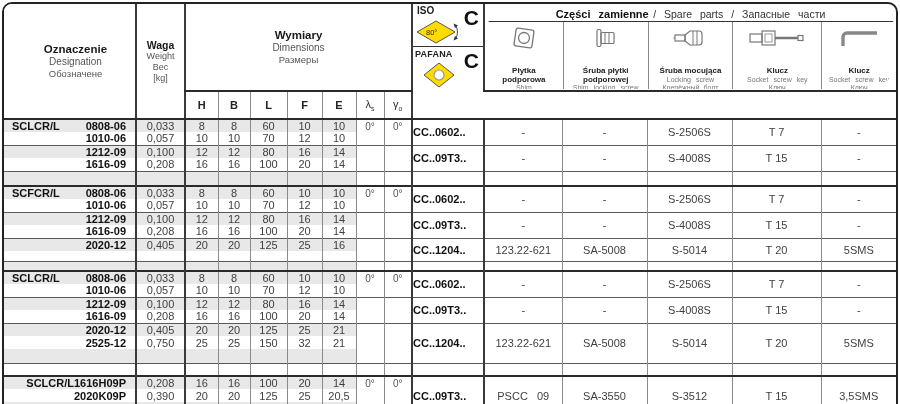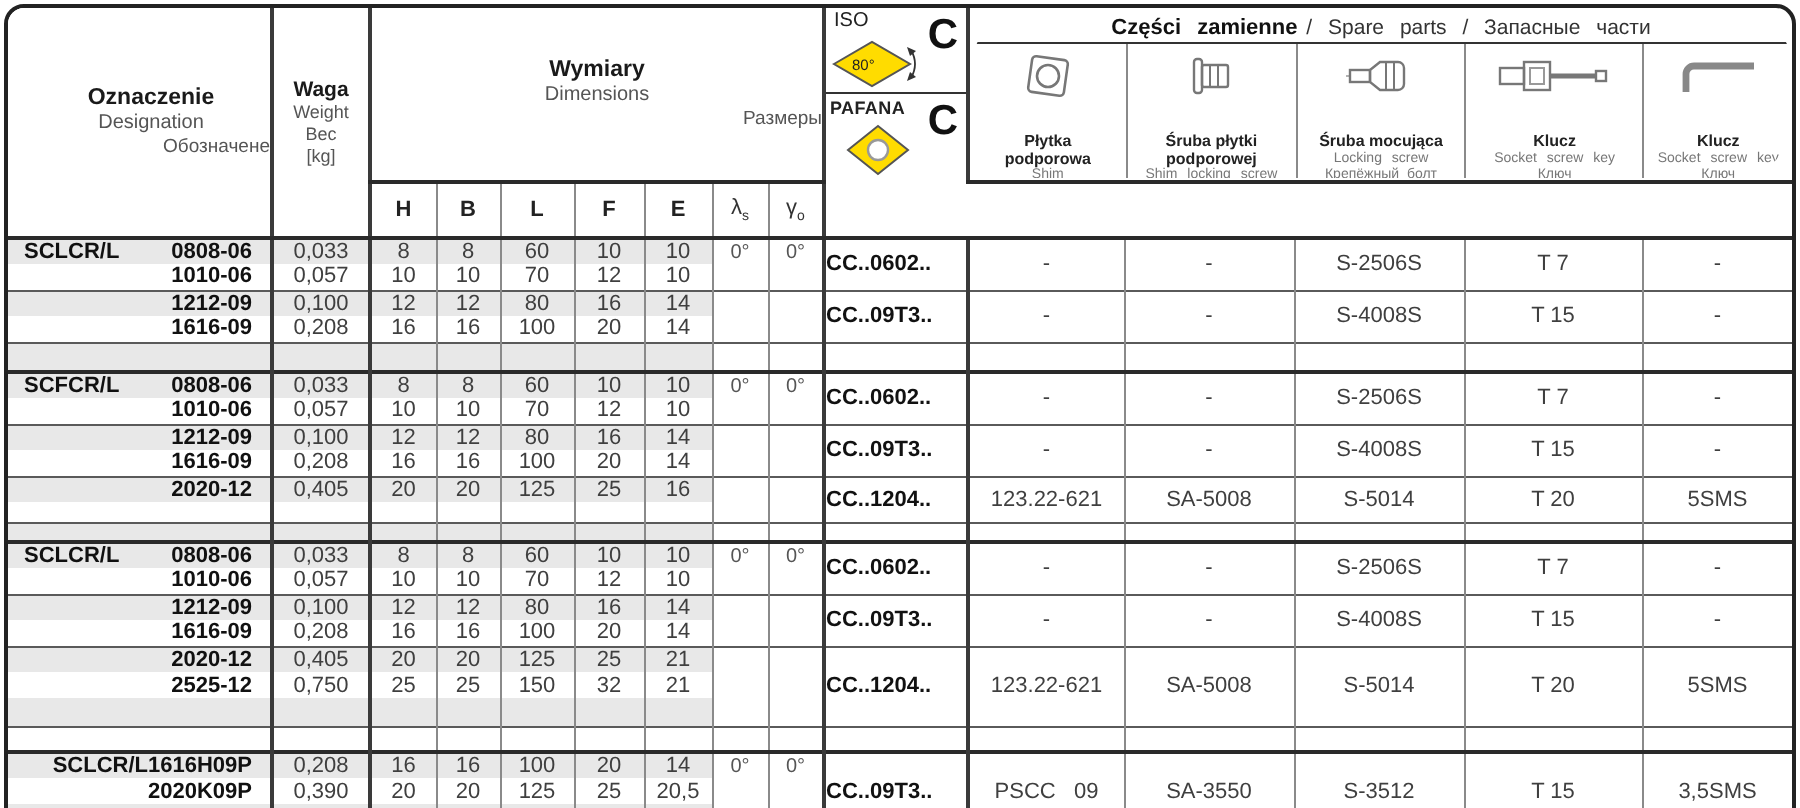--- a/index.html
+++ b/index.html
@@ -15,33 +15,33 @@
   tr.span-start>td{border-top:1px solid #5a5a5a;}
   tr.shade td:not(.span-cell){background:#e8e8e8;}
   td.span-cell{background:#fff;}
   
   .h1 th{height:60px;}
   .h2 th{height:26px;}
   .th-des,.th-waga,.th-dims{text-align:center;}
   .th-des{vertical-align:middle;}
   .b1{font-weight:bold;font-size:11.5px;color:#1a1a1a;line-height:13px;}
   .s1{font-size:10px;color:#555;line-height:12px;}
-  .s2{font-size:9.5px;color:#555;line-height:12px;text-align:right;}
+  .s2{font-size:9.5px;color:#555;line-height:12px;}
   .b2{font-weight:bold;font-size:10.5px;color:#1a1a1a;line-height:12px;}
   .s3{font-size:9px;color:#555;line-height:11px;}
   .th-waga{vertical-align:middle;}
   .th-dims{vertical-align:middle;}
   .th-d{font-size:11px;font-weight:bold;color:#222;text-align:center;vertical-align:middle;}
   .th-ang{font-weight:normal;font-size:11px;color:#333;}
   .th-ang sub{font-size:7px;}
   
   .th-insert{padding:0;}
   .iso-box,.paf-box{position:relative;height:42px;}
   .iso-box{border-bottom:1px solid #333;}
-  .iso-label{position:absolute;top:1px;left:4px;font-size:10px;font-weight:normal;color:#222;}
+  .iso-label{position:absolute;top:1px;left:4px;font-size:10px;font-weight:bold;color:#222;}
   .paf-label{position:absolute;top:2px;left:2px;font-size:9px;font-weight:bold;color:#222;letter-spacing:.2px;}
   .big-c{position:absolute;top:3px;right:4px;font-size:21px;font-weight:bold;color:#111;line-height:21px;}
   .iso-dia{position:absolute;left:2px;bottom:1px;}
   .paf-dia{position:absolute;left:8px;bottom:0px;}
   
   .th-spares{padding:0;border-radius:30px;}
   .spares-title{height:17px;line-height:17px;text-align:center;border-bottom:1px solid #333;}
   .spt-b{font-weight:bold;font-size:11px;color:#111;word-spacing:5px;}
   .spt-r{font-size:10.5px;color:#333;word-spacing:5px;}
   .spares-icons{display:flex;height:68px;}

